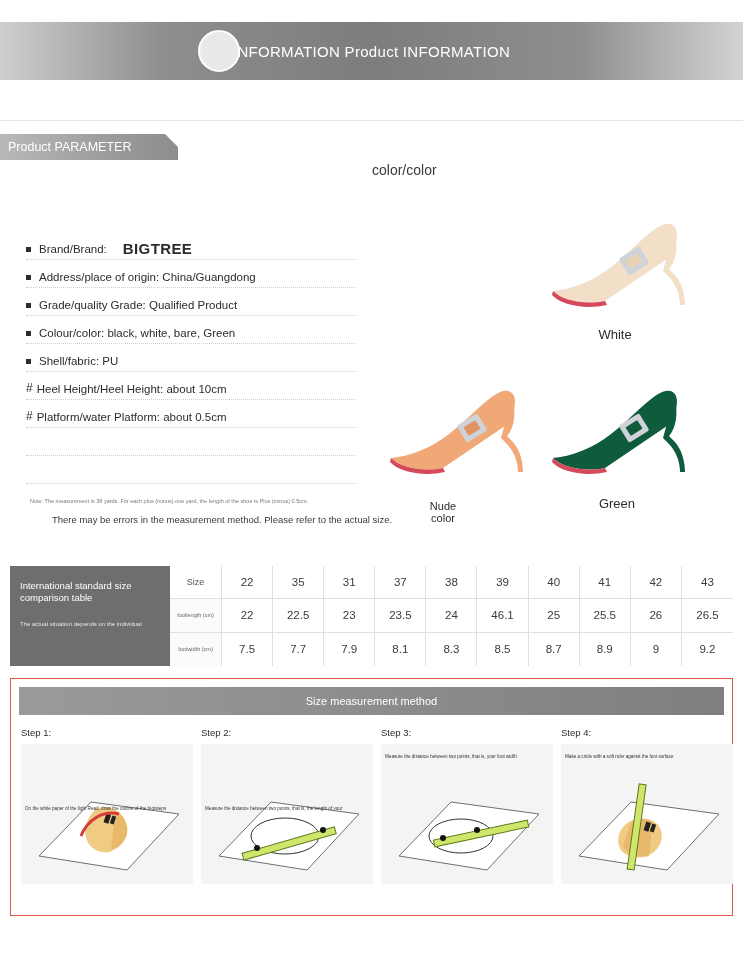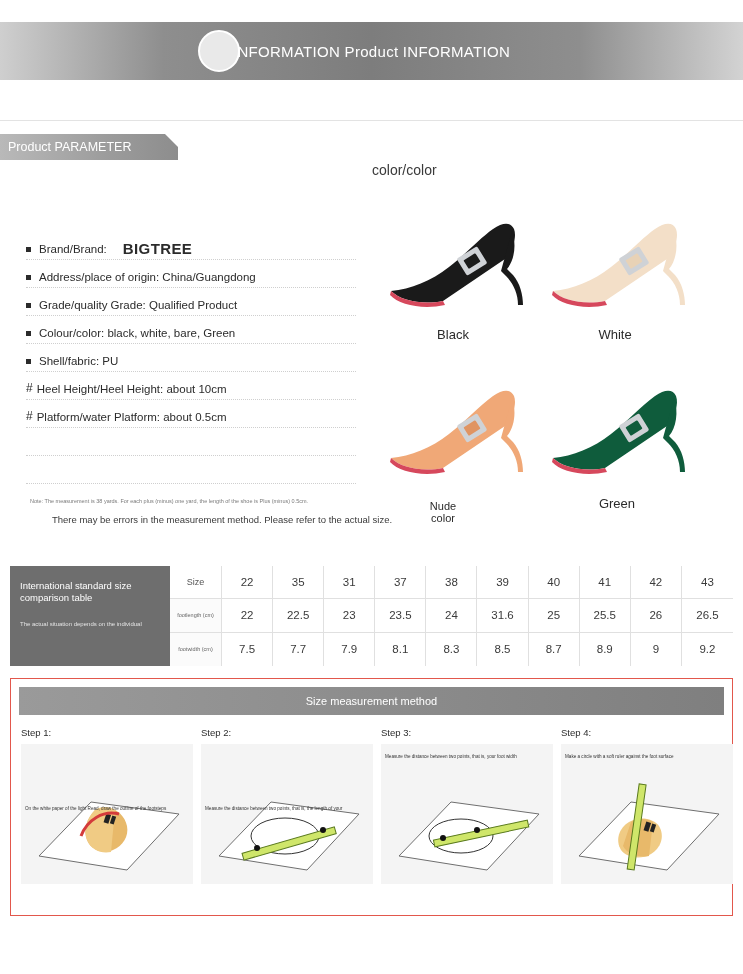--- a/index.html
+++ b/index.html
@@ -287,32 +287,20 @@
     </div>
     <div class="spec-row blank"></div>
     <div class="spec-row blank"></div>
   </div>
 
   <div class="spec-note">Note: The measurement is 38 yards. For each plus (minus) one yard, the length of the shoe is Plus (minus) 0.5cm.</div>
   <div class="spec-note2">There may be errors in the measurement method. Please refer to the actual size.</div>
 
   <div class="color-title">color/color</div>
 
-  <div class="shoe-cell" style="left:383px; top:205px;">
-    <div class="shoe">
-      <svg width="150" height="115" viewBox="0 0 150 115">
-        <path d="M8 86 C28 84 48 76 66 62 C84 48 96 34 110 24 C120 17 128 17 131 24 C134 32 130 44 122 54 L60 96 C40 100 18 96 8 86 Z" fill="#1a1a1a"></path>
-        <path d="M8 86 C18 96 40 100 60 96 L62 100 C40 105 16 100 7 90 Z" fill="#d6485c"></path>
-        <path d="M129 26 C134 40 131 56 124 64 L130 70 C137 78 140 90 140 100 L135 100 C135 88 130 78 123 71 L118 66 Z" fill="#1a1a1a"></path>
-        <rect x="77" y="46" width="24" height="20" rx="2" fill="#cfd2d6" transform="rotate(-32 89 56)"></rect>
-        <rect x="82" y="51" width="14" height="10" rx="1" fill="#1a1a1a" transform="rotate(-32 89 56)"></rect>
-      </svg>
-    </div>
-    <div class="shoe-label" style="left:10px; top:122px;">Black</div>
-  </div>
 
   <div class="shoe-cell" style="left:545px; top:205px;">
     <div class="shoe">
       <svg width="150" height="115" viewBox="0 0 150 115">
         <path d="M8 86 C28 84 48 76 66 62 C84 48 96 34 110 24 C120 17 128 17 131 24 C134 32 130 44 122 54 L60 96 C40 100 18 96 8 86 Z" fill="#f3dfc8"></path>
         <path d="M8 86 C18 96 40 100 60 96 L62 100 C40 105 16 100 7 90 Z" fill="#d6485c"></path>
         <path d="M129 26 C134 40 131 56 124 64 L130 70 C137 78 140 90 140 100 L135 100 C135 88 130 78 123 71 L118 66 Z" fill="#f3dfc8"></path>
         <rect x="77" y="46" width="24" height="20" rx="2" fill="#cfd2d6" transform="rotate(-32 89 56)"></rect>
         <rect x="82" y="51" width="14" height="10" rx="1" fill="#e8d2b6" transform="rotate(-32 89 56)"></rect>
       </svg>
@@ -364,21 +352,21 @@
       <div class="cell">41</div>
       <div class="cell">42</div>
       <div class="cell last">43</div>
 
       <div class="cell lbl">footlength (cm)</div>
       <div class="cell">22</div>
       <div class="cell">22.5</div>
       <div class="cell">23</div>
       <div class="cell">23.5</div>
       <div class="cell">24</div>
-      <div class="cell">31.6</div>
+      <div class="cell">46.1</div>
       <div class="cell">25</div>
       <div class="cell">25.5</div>
       <div class="cell">26</div>
       <div class="cell last">26.5</div>
 
       <div class="cell lbl row3">footwidth (cm)</div>
       <div class="cell row3">7.5</div>
       <div class="cell row3">7.7</div>
       <div class="cell row3">7.9</div>
       <div class="cell row3">8.1</div>

